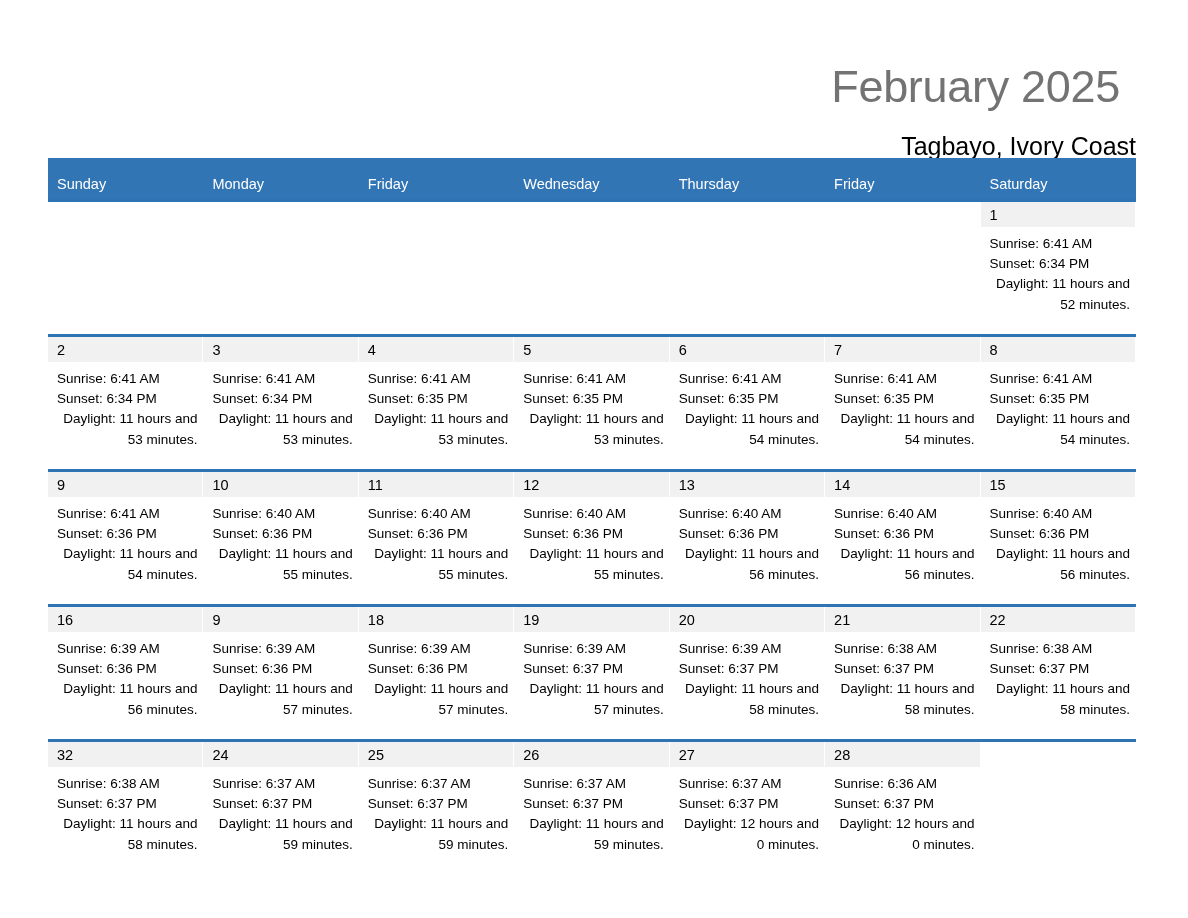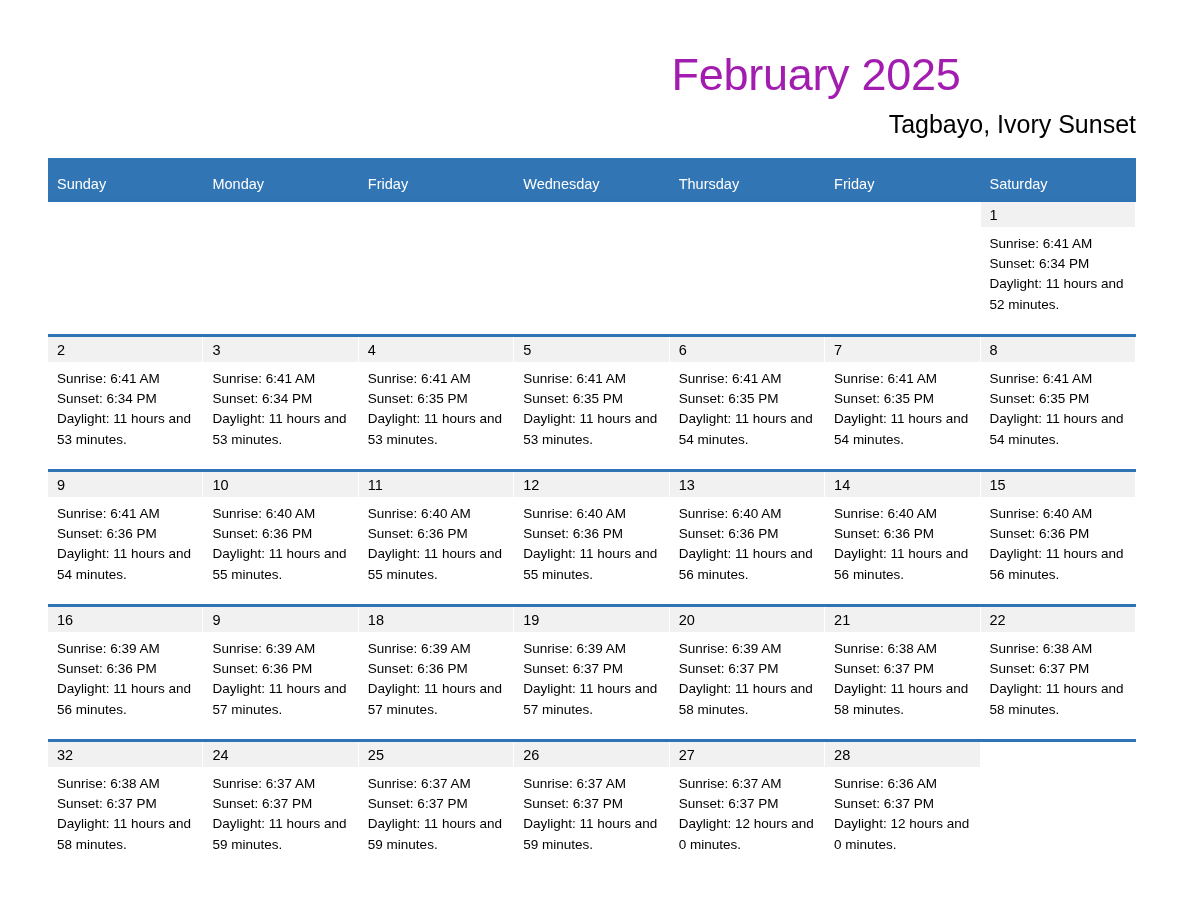--- a/index.html
+++ b/index.html
@@ -71,25 +71,24 @@
   .title-block {
     position: absolute;
     right: 0px;
     top: 0px;
     text-align: right;
     width: 640px;
   }
   .month-title {
     font-size: 45px;
     font-weight: normal;
-    color: #a21caf;
+    color: #737373;
     line-height: 54px;
-    margin: 4px;
+    margin: 16px;
     letter-spacing: -0.3px;
-    text-align: center;
   }
   .location-title {
     font-size: 25px;
     font-weight: normal;
     color: #000000;
     line-height: 32px;
     margin: 6px 0 0 0;
   }
 
   
@@ -148,35 +147,36 @@
     padding: 7px 6px 0 9px;
   }
   .cell-body div {
     font-size: 13.5px;
     line-height: 20.2px;
     color: #000000;
     white-space: nowrap;
   }
   .cell-body .wrap {
     white-space: normal;
+    text-align: right;
   }
   td.blank { border-top: 3px solid #2e74b5; }
   td.blank .daynum-band { background: transparent; border-right: none; }
 </style>
 </head>
 <body>
 
 <div class="page">
 
   <div class="top-bar">
 
 
     <div class="title-block">
       <h1 class="month-title">February 2025</h1>
-      <h2 class="location-title">Tagbayo, Ivory Sunset</h2>
+      <h2 class="location-title">Tagbayo, Ivory Coast</h2>
     </div>
 
   </div>
 
   <table class="calendar">
     <thead>
       <tr id="weekday-row">
           <th>Sunday</th>
           <th>Monday</th>
           <th>Friday</th>

